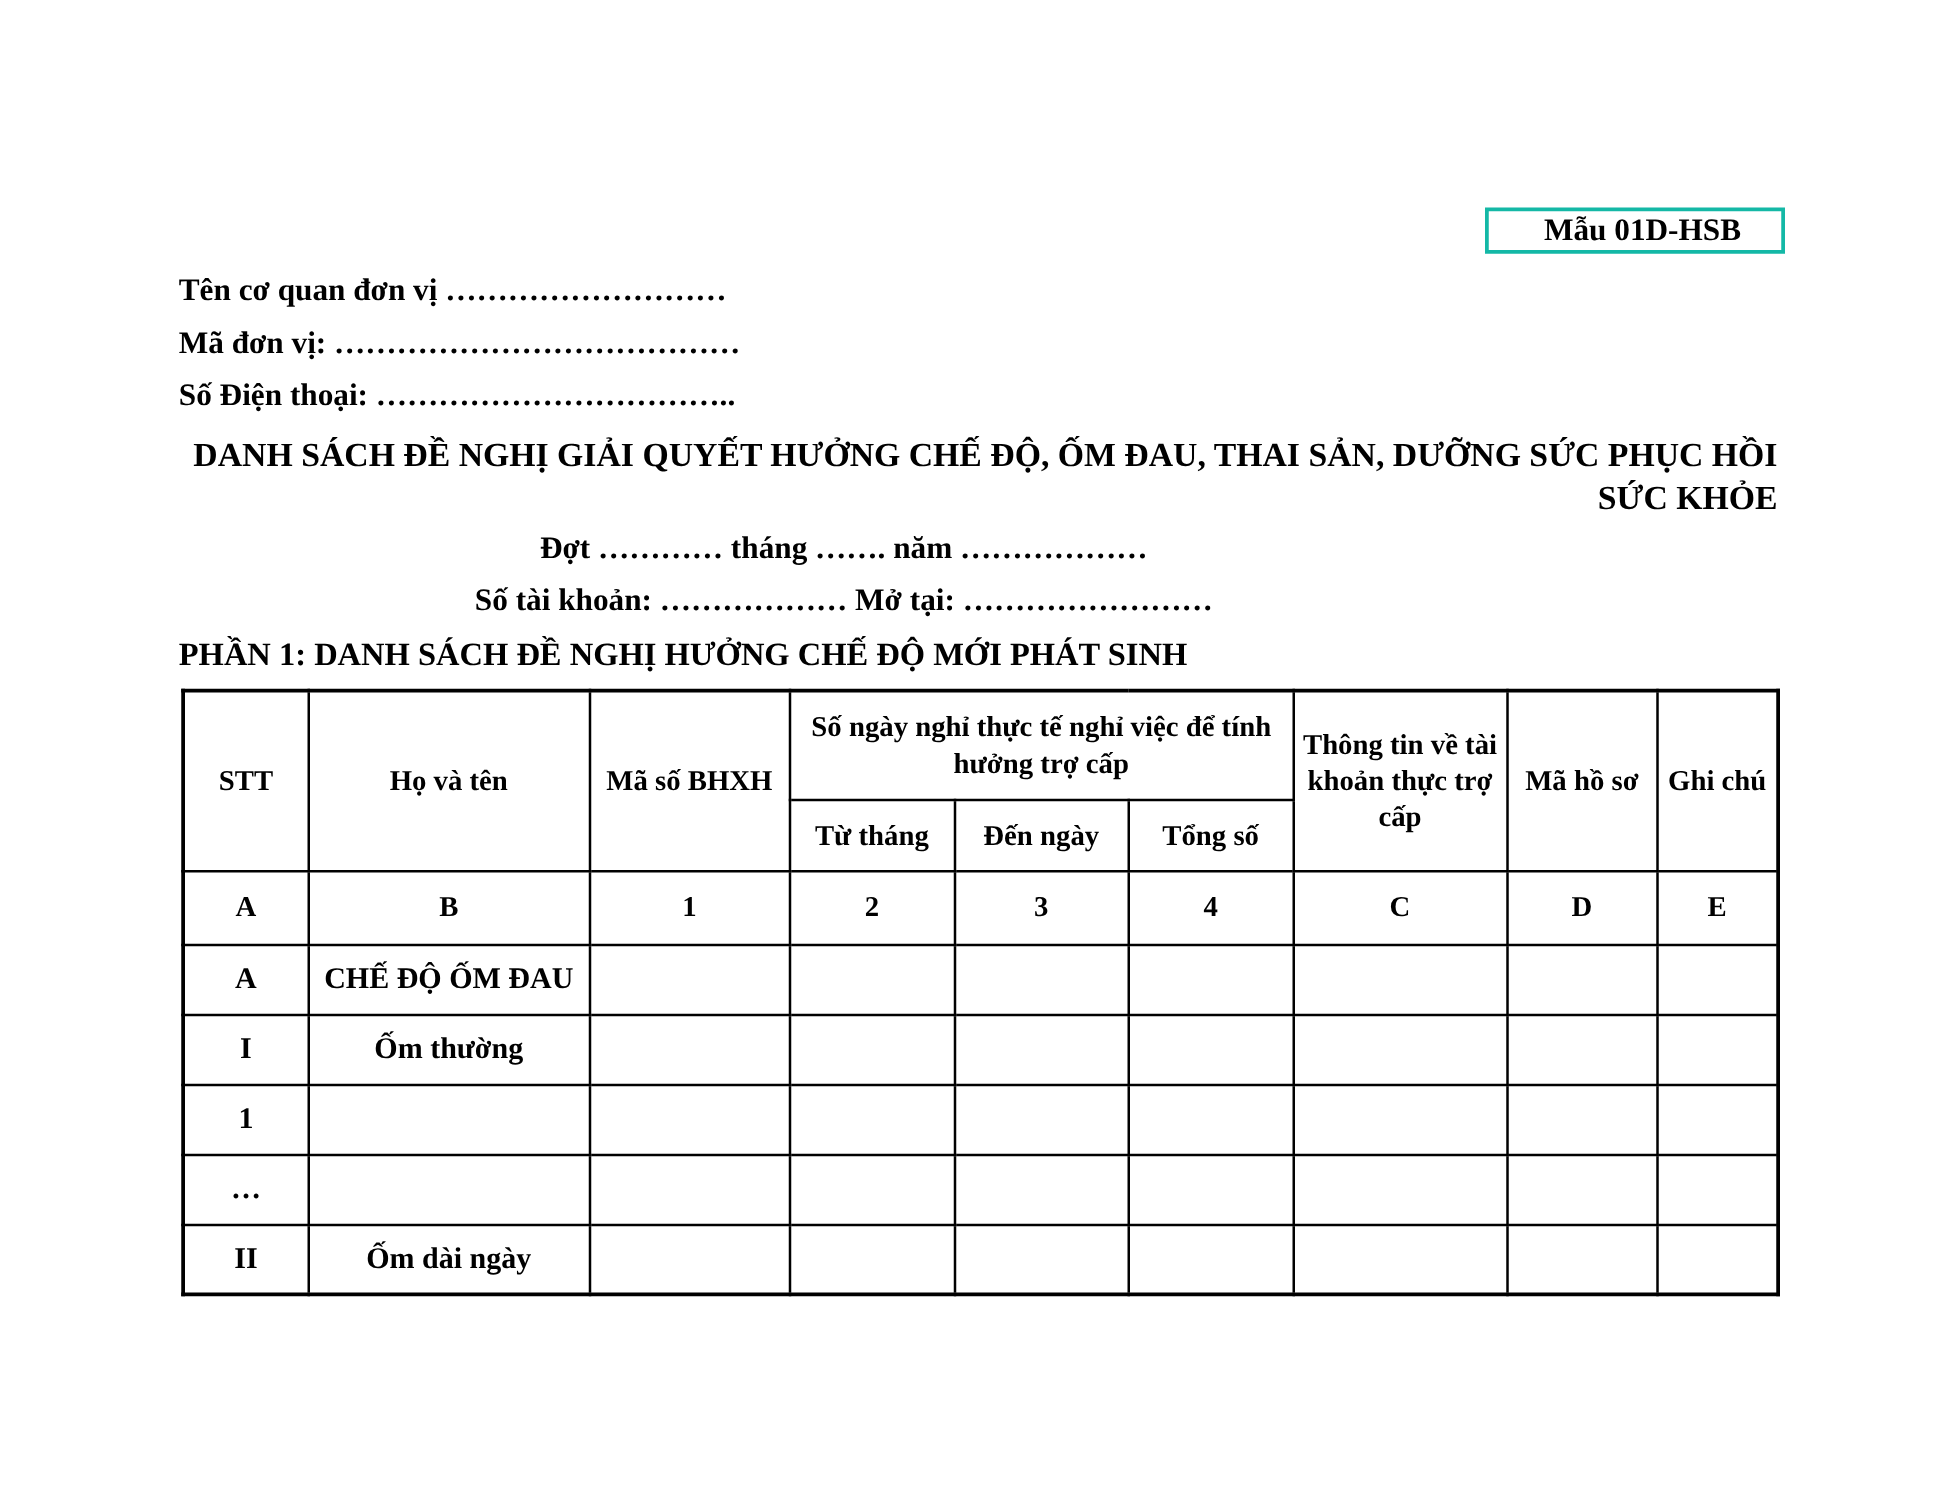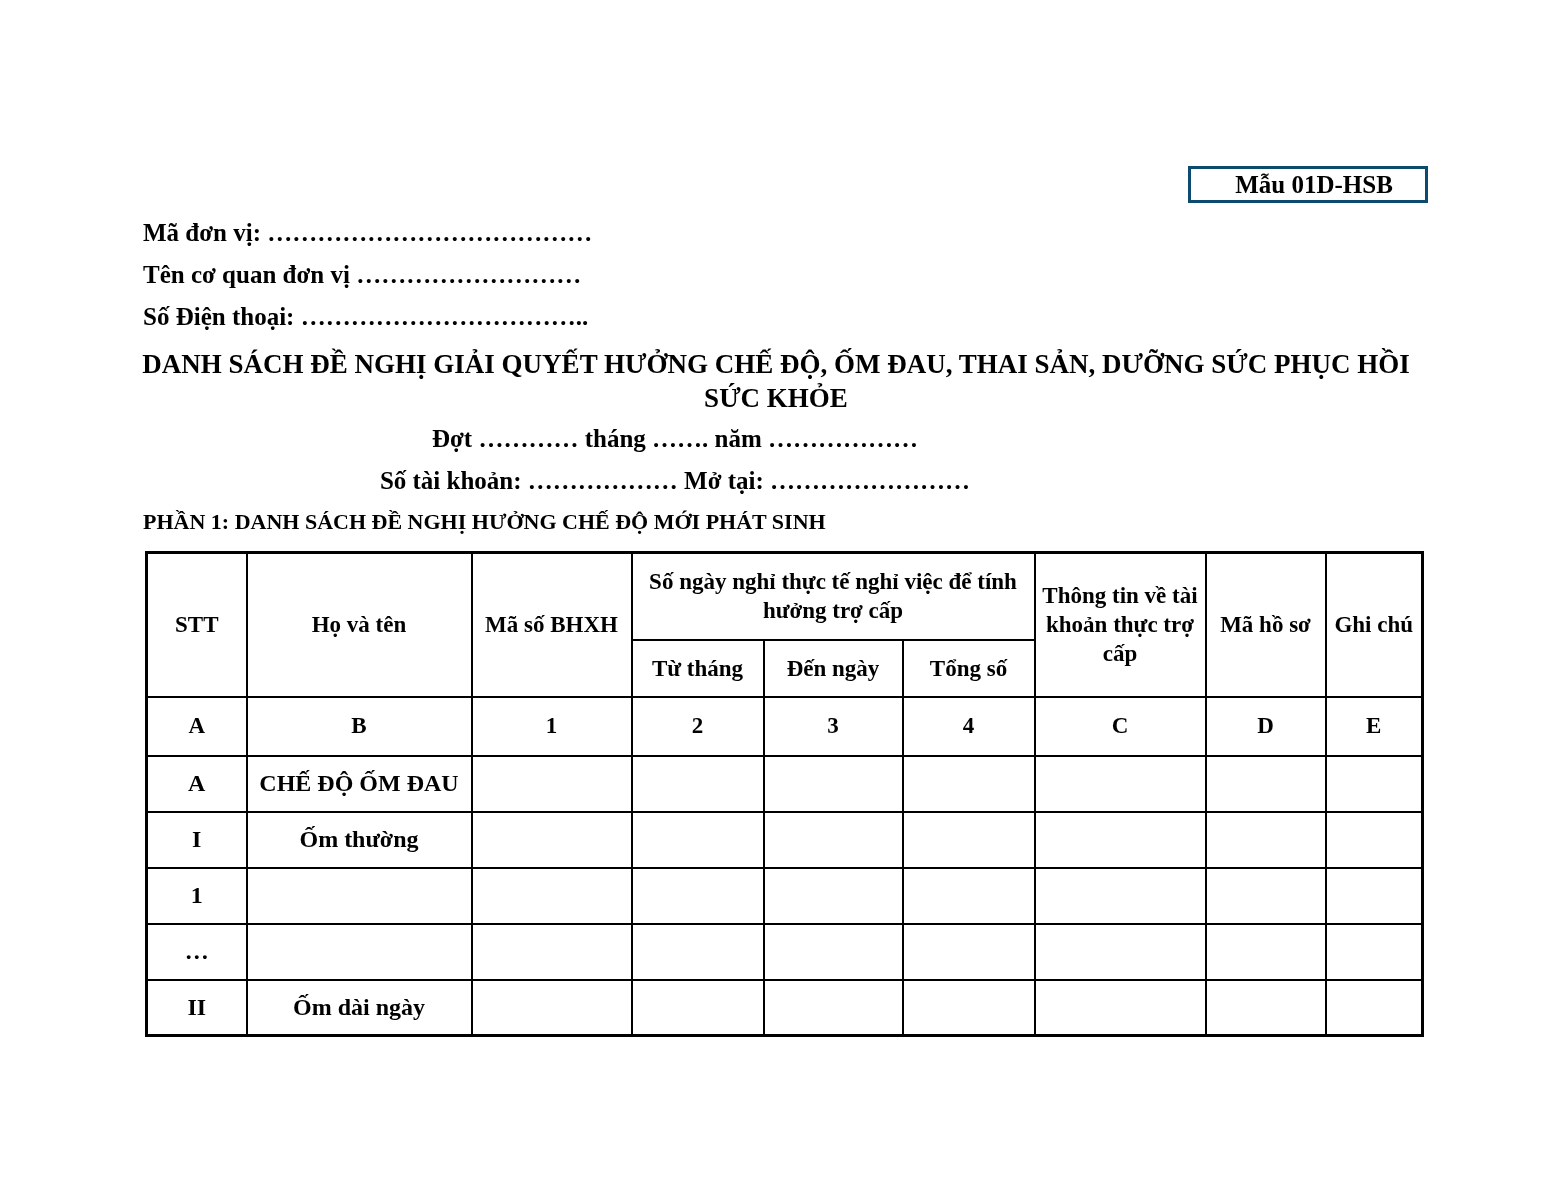--- a/index.html
+++ b/index.html
@@ -13,52 +13,52 @@
     font-family: "Liberation Serif", "DejaVu Serif", serif;
     font-weight: bold;
     overflow: hidden;
   }
   .badge {
     position: absolute;
     top: 166px;
     left: 1188px;
     width: 240px;
     height: 37px;
-    border: 3px solid #0c4a6e;
+    border: 3px solid #14b8a6;
     display: flex;
     align-items: center;
     justify-content: center;
     font-size: 25px;
     padding-left: 12px;
   }
   .org-block {
     position: absolute;
     top: 212px;
     left: 143px;
     font-size: 25px;
     line-height: 42px;
     white-space: nowrap;
   }
   .title {
     position: absolute;
     top: 347px;
     left: 130px;
     width: 1292px;
-    text-align: center;
+    text-align: right;
     font-size: 27px;
     line-height: 34px;
   }
   .center-line { position: absolute; left: 0; width: 1350px; text-align: center; font-size: 25px; }
   .period-line  { top: 425px; }
   .account-line { top: 467px; }
   .section-title {
     position: absolute;
     top: 509px;
     left: 143px;
-    font-size: 22px;
+    font-size: 26px;
     white-space: nowrap;
   }
   table.main {
     position: absolute;
     top: 551px;
     left: 145px;
     border-collapse: collapse;
     table-layout: fixed;
     border: 3px solid #000;
   }
@@ -91,22 +91,22 @@
   col.c-note { width: 97px; }
 </style>
 </head>
 <body>
 
 <div class="page">
 
   <div class="badge">Mẫu 01D-HSB</div>
 
   <div class="org-block">
+    <div>Tên cơ quan đơn vị ………………………</div>
     <div>Mã đơn vị: …………………………………</div>
-    <div>Tên cơ quan đơn vị ………………………</div>
     <div>Số Điện thoại: ……………………………..</div>
   </div>
 
   <div class="title">DANH SÁCH ĐỀ NGHỊ GIẢI QUYẾT HƯỞNG CHẾ ĐỘ, ỐM ĐAU, THAI SẢN, DƯỠNG SỨC PHỤC HỒI SỨC KHỎE</div>
 
   <div class="center-line period-line">Đợt ………… tháng ……. năm ………………</div>
   <div class="center-line account-line">Số tài khoản: ……………… Mở tại: ……………………</div>
 
   <div class="section-title">PHẦN 1: DANH SÁCH ĐỀ NGHỊ HƯỞNG CHẾ ĐỘ MỚI PHÁT SINH</div>
 

